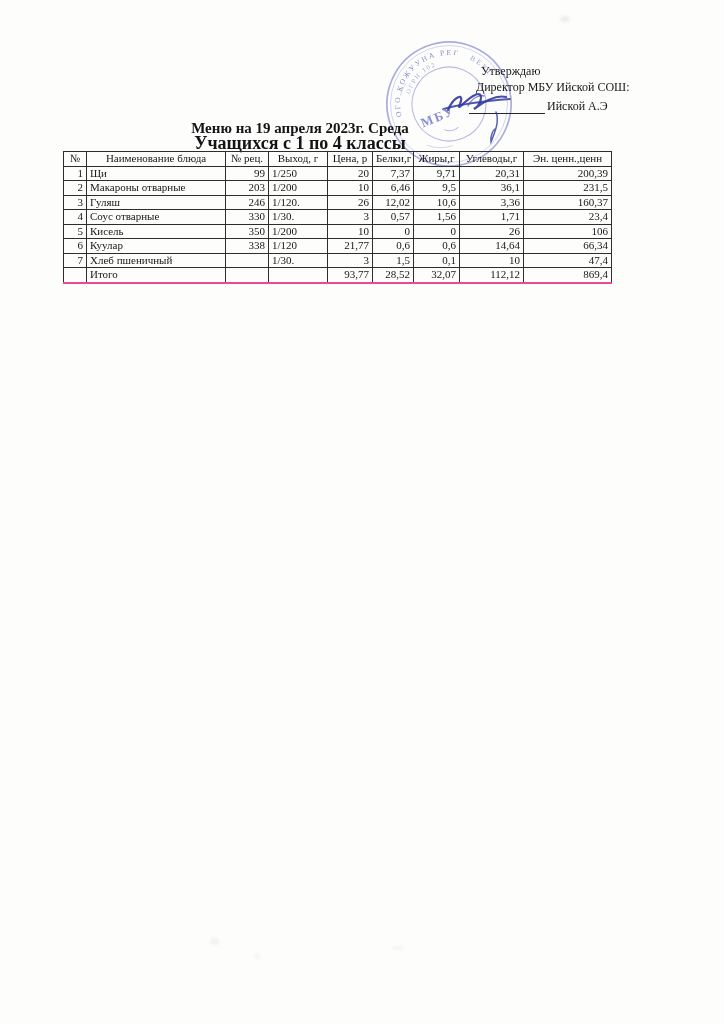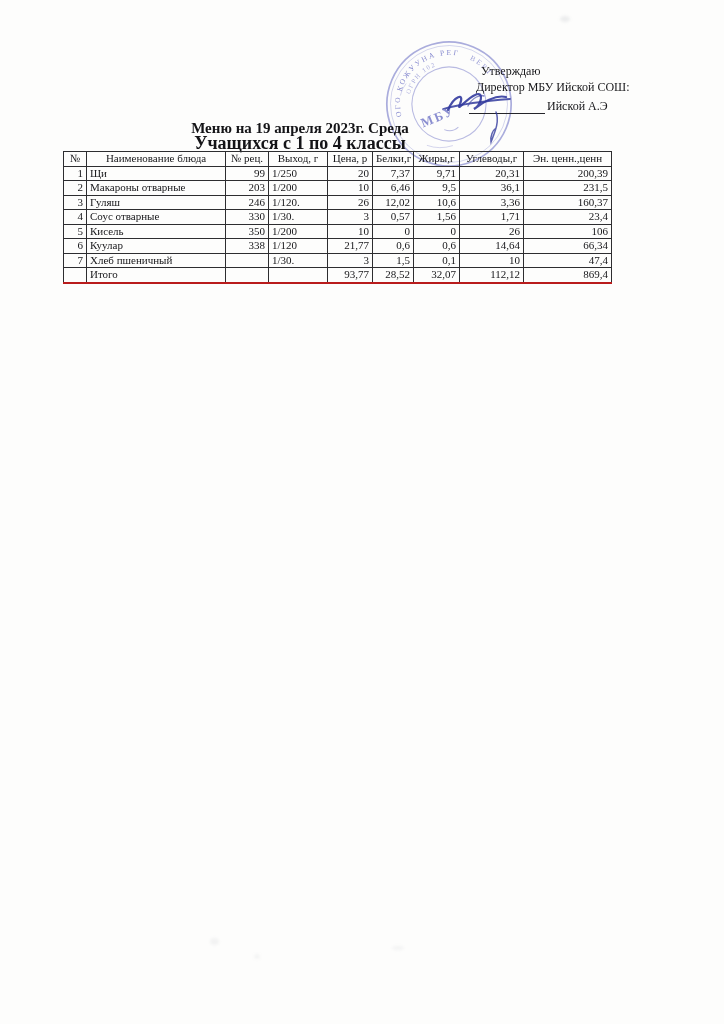--- a/index.html
+++ b/index.html
@@ -32,21 +32,21 @@
   table.menu{
     position:absolute;left:63px;top:151px;width:549px;
     border-collapse:collapse;table-layout:fixed;
     font-size:11px;color:#17171a;
   }
   table.menu th,table.menu td{
     border:1px solid #2d2d30;padding:0 3px;height:13.5px;line-height:13px;
     overflow:hidden;white-space:nowrap;font-weight:normal;
   }
   table.menu{border:1.5px solid #2a2a2d;}
-  table.menu tbody tr:last-child td{border-bottom:2px solid #b91c1c;}
+  table.menu tbody tr:last-child td{border-bottom:2px solid #ec4899;}
   table.menu th{text-align:center;}
   td.c0{text-align:right;padding-right:2px;}
   td.c1{text-align:left;}
   td.c2{text-align:right;}
   td.c3{text-align:left;}
   td.c4,td.c5,td.c6,td.c7,td.c8{text-align:right;}
   td.b{font-weight:bold;}
 
   
   .stamp{position:absolute;left:383px;top:38px;filter:blur(0.45px);opacity:0.85;}

